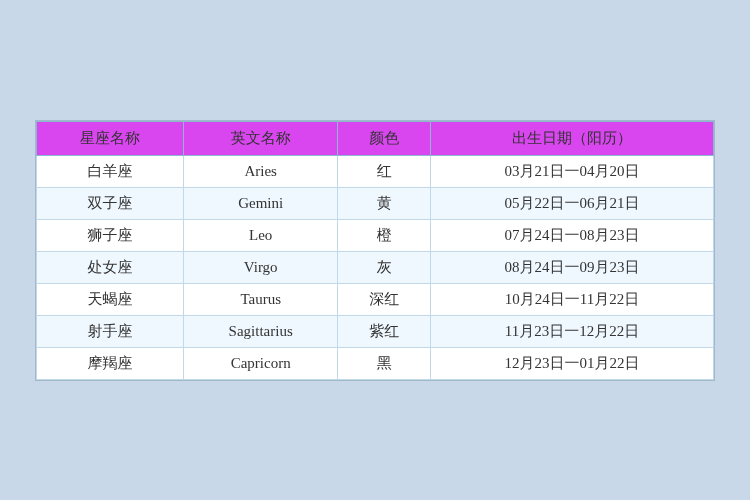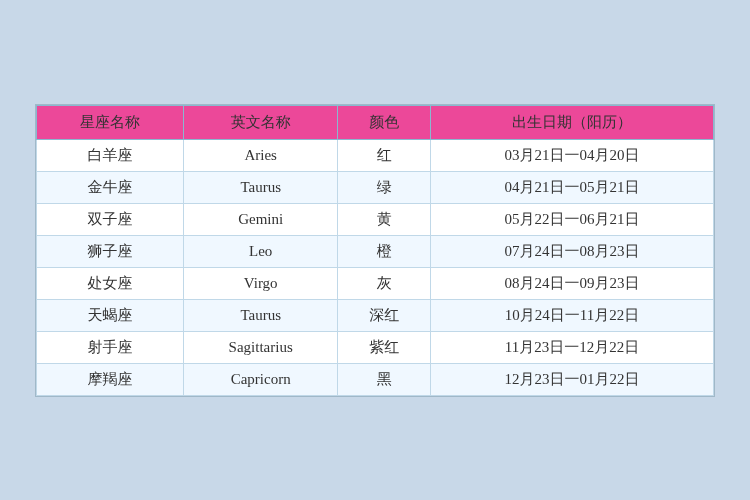--- a/index.html
+++ b/index.html
@@ -24,21 +24,21 @@
       border: 1px solid #a0b8c8;
       width: 680px;
     }
 
     table {
       width: 100%;
       border-collapse: collapse;
     }
 
     thead tr {
-      background-color: #ec4899;
+      background-color: #d946ef;
     }
 
     thead th {
       border: 1px solid #8ab8d0;
       padding: 7px 10px;
       text-align: center;
       font-weight: normal;
       color: #333;
       font-size: 15px;
     }
@@ -73,26 +73,20 @@
       </tr>
     </thead>
     <tbody id="table-body">
     <tr>
           <td>白羊座</td>
           <td>Aries</td>
           <td>红</td>
           <td>03月21日一04月20日</td>
         </tr>
         <tr>
-          <td>金牛座</td>
-          <td>Taurus</td>
-          <td>绿</td>
-          <td>04月21日一05月21日</td>
-        </tr>
-        <tr>
           <td>双子座</td>
           <td>Gemini</td>
           <td>黄</td>
           <td>05月22日一06月21日</td>
         </tr>
         <tr>
           <td>狮子座</td>
           <td>Leo</td>
           <td>橙</td>
           <td>07月24日一08月23日</td>

